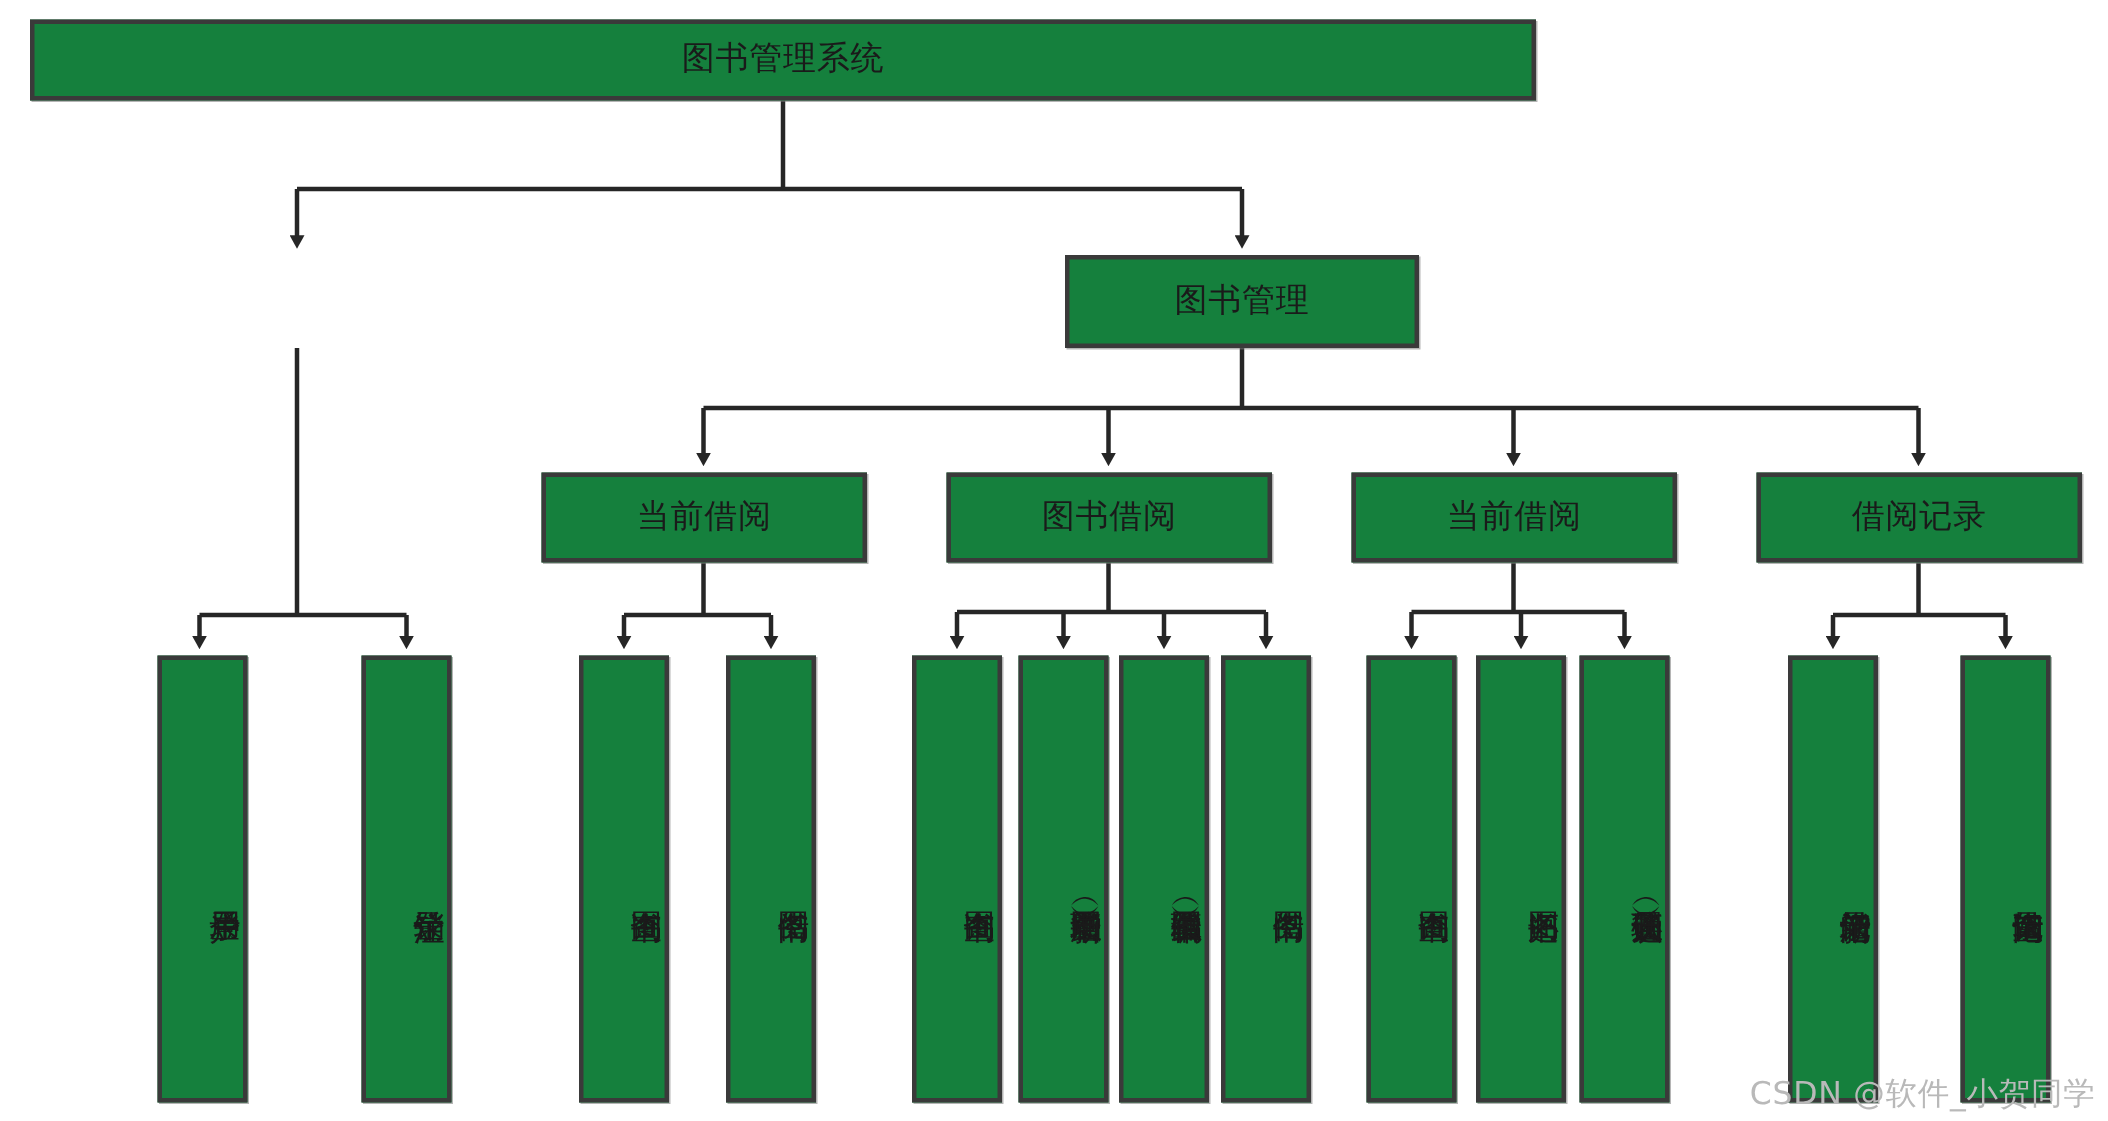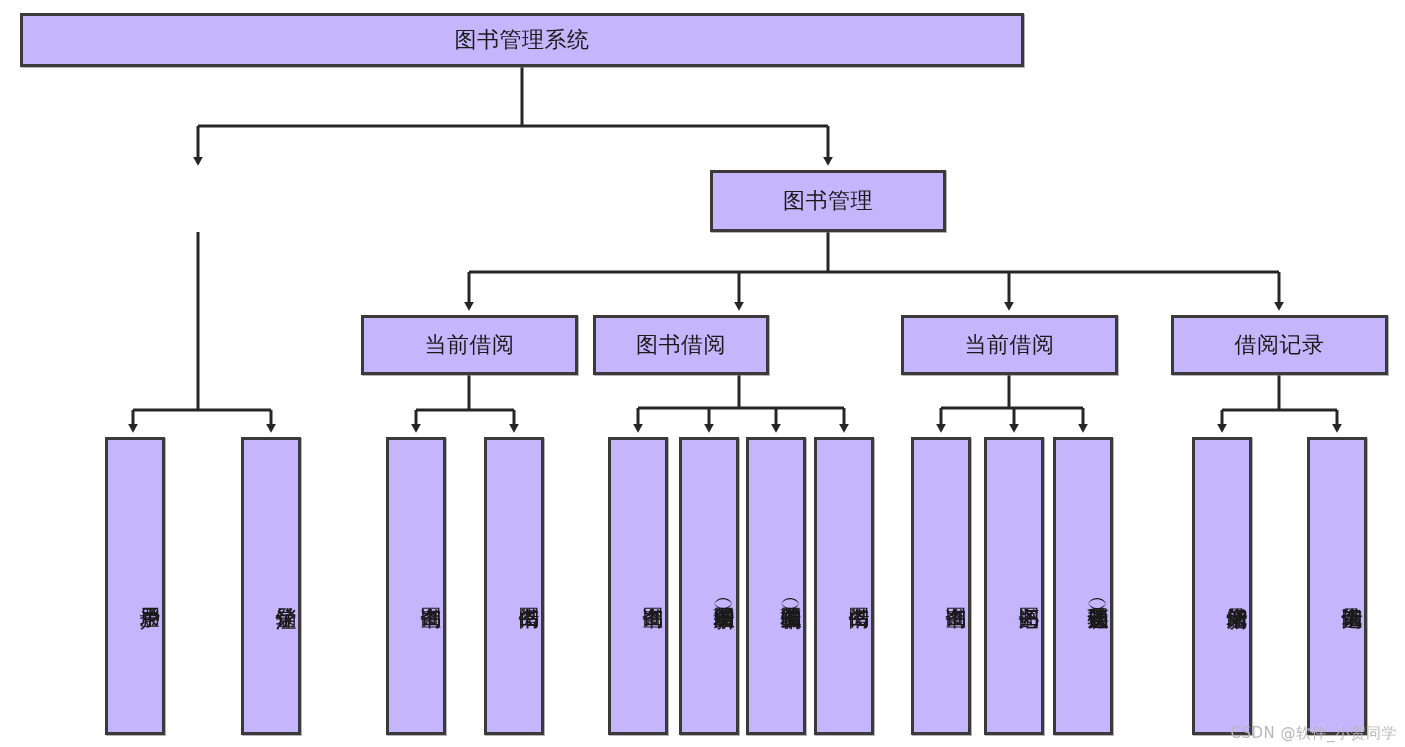--- a/index.html
+++ b/index.html
@@ -18,21 +18,21 @@
   #diagram-root {
     position: absolute;
     left: 0;
     top: 0;
     width: 1405px;
     height: 747px;
   }
   .node-box {
     position: absolute;
     box-sizing: border-box;
-    background: #c4b5fd;
+    background: #15803d;
     border: 3px solid #3a3a3a;
     box-shadow: 1px 1px 0 0 rgba(120,120,120,0.55);
   }
   .node-label-h {
     position: absolute;
     left: 0; top: 0; right: 0; bottom: 0;
     display: flex;
     align-items: center;
     justify-content: center;
     font-size: 22px;
@@ -64,21 +64,21 @@
     position: absolute;
     left: 0; top: 0;
     width: 1405px;
     height: 747px;
     pointer-events: none;
   }
   #watermark {
     position: absolute;
     right: 8px;
     bottom: 4px;
-    font-size: 15px;
+    font-size: 21px;
     color: #b9b9b9;
     white-space: nowrap;
     letter-spacing: 0.5px;
   }
 </style>
 </head>
 <body>
 
 <div id="diagram-root">
 
@@ -138,21 +138,21 @@
     <span class="node-label-h">图书管理系统</span>
   </div>
 
   <div class="node-box level-2" style="left: 710px; top: 170px; width: 236px; height: 62px;">
     <span class="node-label-h">图书管理</span>
   </div>
 
   <div class="node-box level-3" style="left: 361px; top: 315px; width: 217px; height: 60px;">
     <span class="node-label-h">当前借阅</span>
   </div>
-  <div class="node-box level-3" style="left: 593px; top: 315px; width: 176px; height: 60px; text-align: center;">
+  <div class="node-box level-3" style="left: 631px; top: 315px; width: 217px; height: 60px; text-align: center;">
     <span class="node-label-h">图书借阅</span>
   </div>
   <div class="node-box level-3" style="left: 901px; top: 315px; width: 217px; height: 60px;">
     <span class="node-label-h">当前借阅</span>
   </div>
   <div class="node-box level-3" style="left: 1171px; top: 315px; width: 217px; height: 60px;">
     <span class="node-label-h">借阅记录</span>
   </div>
 
   <div class="node-box level-leaf" style="left: 105px; top: 437px; width: 60px; height: 298px;">

